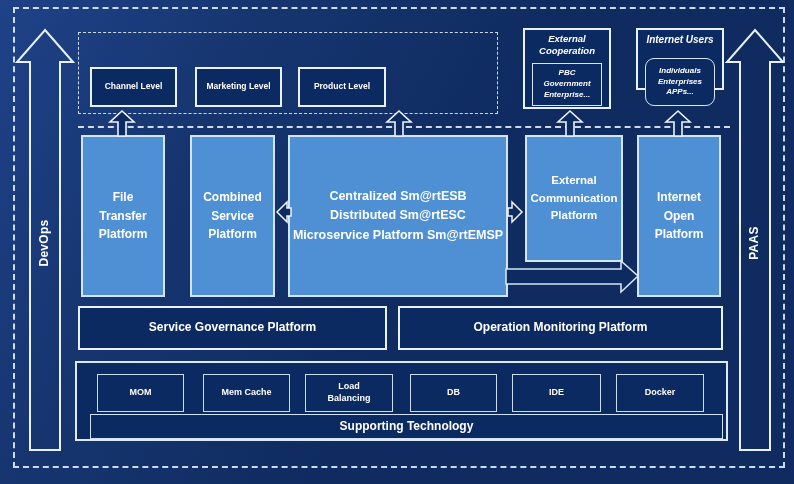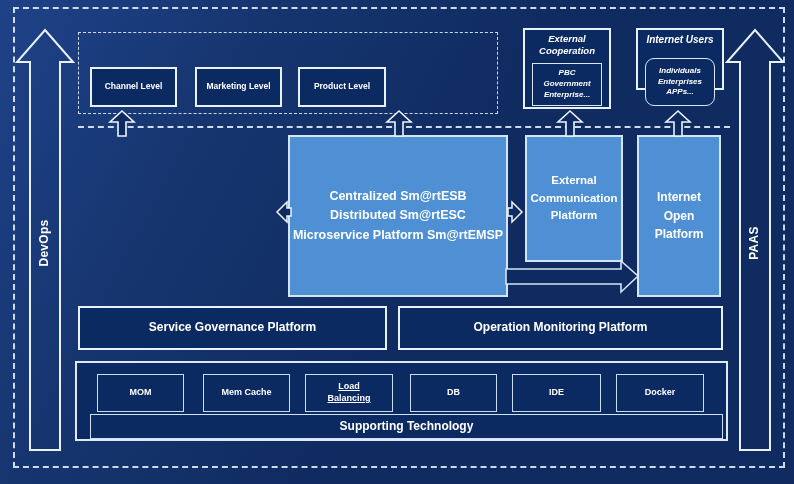--- a/index.html
+++ b/index.html
@@ -70,20 +70,26 @@
     </div>
   </div>
 
   <div class="abs titled-box" style="left:636px;top:28px;width:88px;height:62px;">
     <div class="box-title" style="font-size:10px;">Internet Users</div>
     <div class="abs inner-box" style="left:7px;top:28px;width:70px;height:48px;border-radius:9px;">
       <span>Individuals Enterprises APPs...</span>
     </div>
   </div>
 
+  <div class="abs light-box" style="left:81px;top:135px;width:84px;height:162px;padding:0 8px;">
+    <span>File Transfer Platform</span>
+  </div>
+  <div class="abs light-box" style="left:190px;top:135px;width:85px;height:162px;padding:0 8px;">
+    <span>Combined Service Platform</span>
+  </div>
   <div class="abs light-box" style="left:288px;top:135px;width:220px;height:162px;font-size:12.5px;align-items:center;">
     <span class="pre-line">Centralized Sm@rtESB
 Distributed Sm@rtESC
 Microservice Platform Sm@rtEMSP</span>
   </div>
   <div class="abs light-box" style="left:525px;top:135px;width:98px;height:127px;padding:0 2px;font-size:11.5px;">
     <span>External Communication Platform</span>
   </div>
   <div class="abs light-box" style="left:637px;top:135px;width:84px;height:162px;padding:0 27px;">
     <span>Internet Open Platform</span>
@@ -97,21 +103,21 @@
   </div>
 
   <div class="abs" style="left:75px;top:361px;width:653px;height:80px;border:2px solid #dde9f6;box-sizing:border-box;background:#0c2a62;"></div>
 
   <div class="abs dark-box tech-box" style="left:97px;top:374px;width:87px;height:38px;">
     <span>MOM</span>
   </div>
   <div class="abs dark-box tech-box" style="left:203px;top:374px;width:87px;height:38px;">
     <span>Mem Cache</span>
   </div>
-  <div class="abs dark-box tech-box" style="left:305px;top:374px;width:88px;height:38px;padding:18px 14px;text-decoration:underline;">
+  <div class="abs dark-box tech-box" style="left:305px;top:374px;width:88px;height:38px;padding:18px 14px;">
     <span>Load Balancing</span>
   </div>
   <div class="abs dark-box tech-box" style="left:410px;top:374px;width:87px;height:38px;">
     <span>DB</span>
   </div>
   <div class="abs dark-box tech-box" style="left:512px;top:374px;width:89px;height:38px;">
     <span>IDE</span>
   </div>
   <div class="abs dark-box tech-box" style="left:616px;top:374px;width:88px;height:38px;">
     <span>Docker</span>

